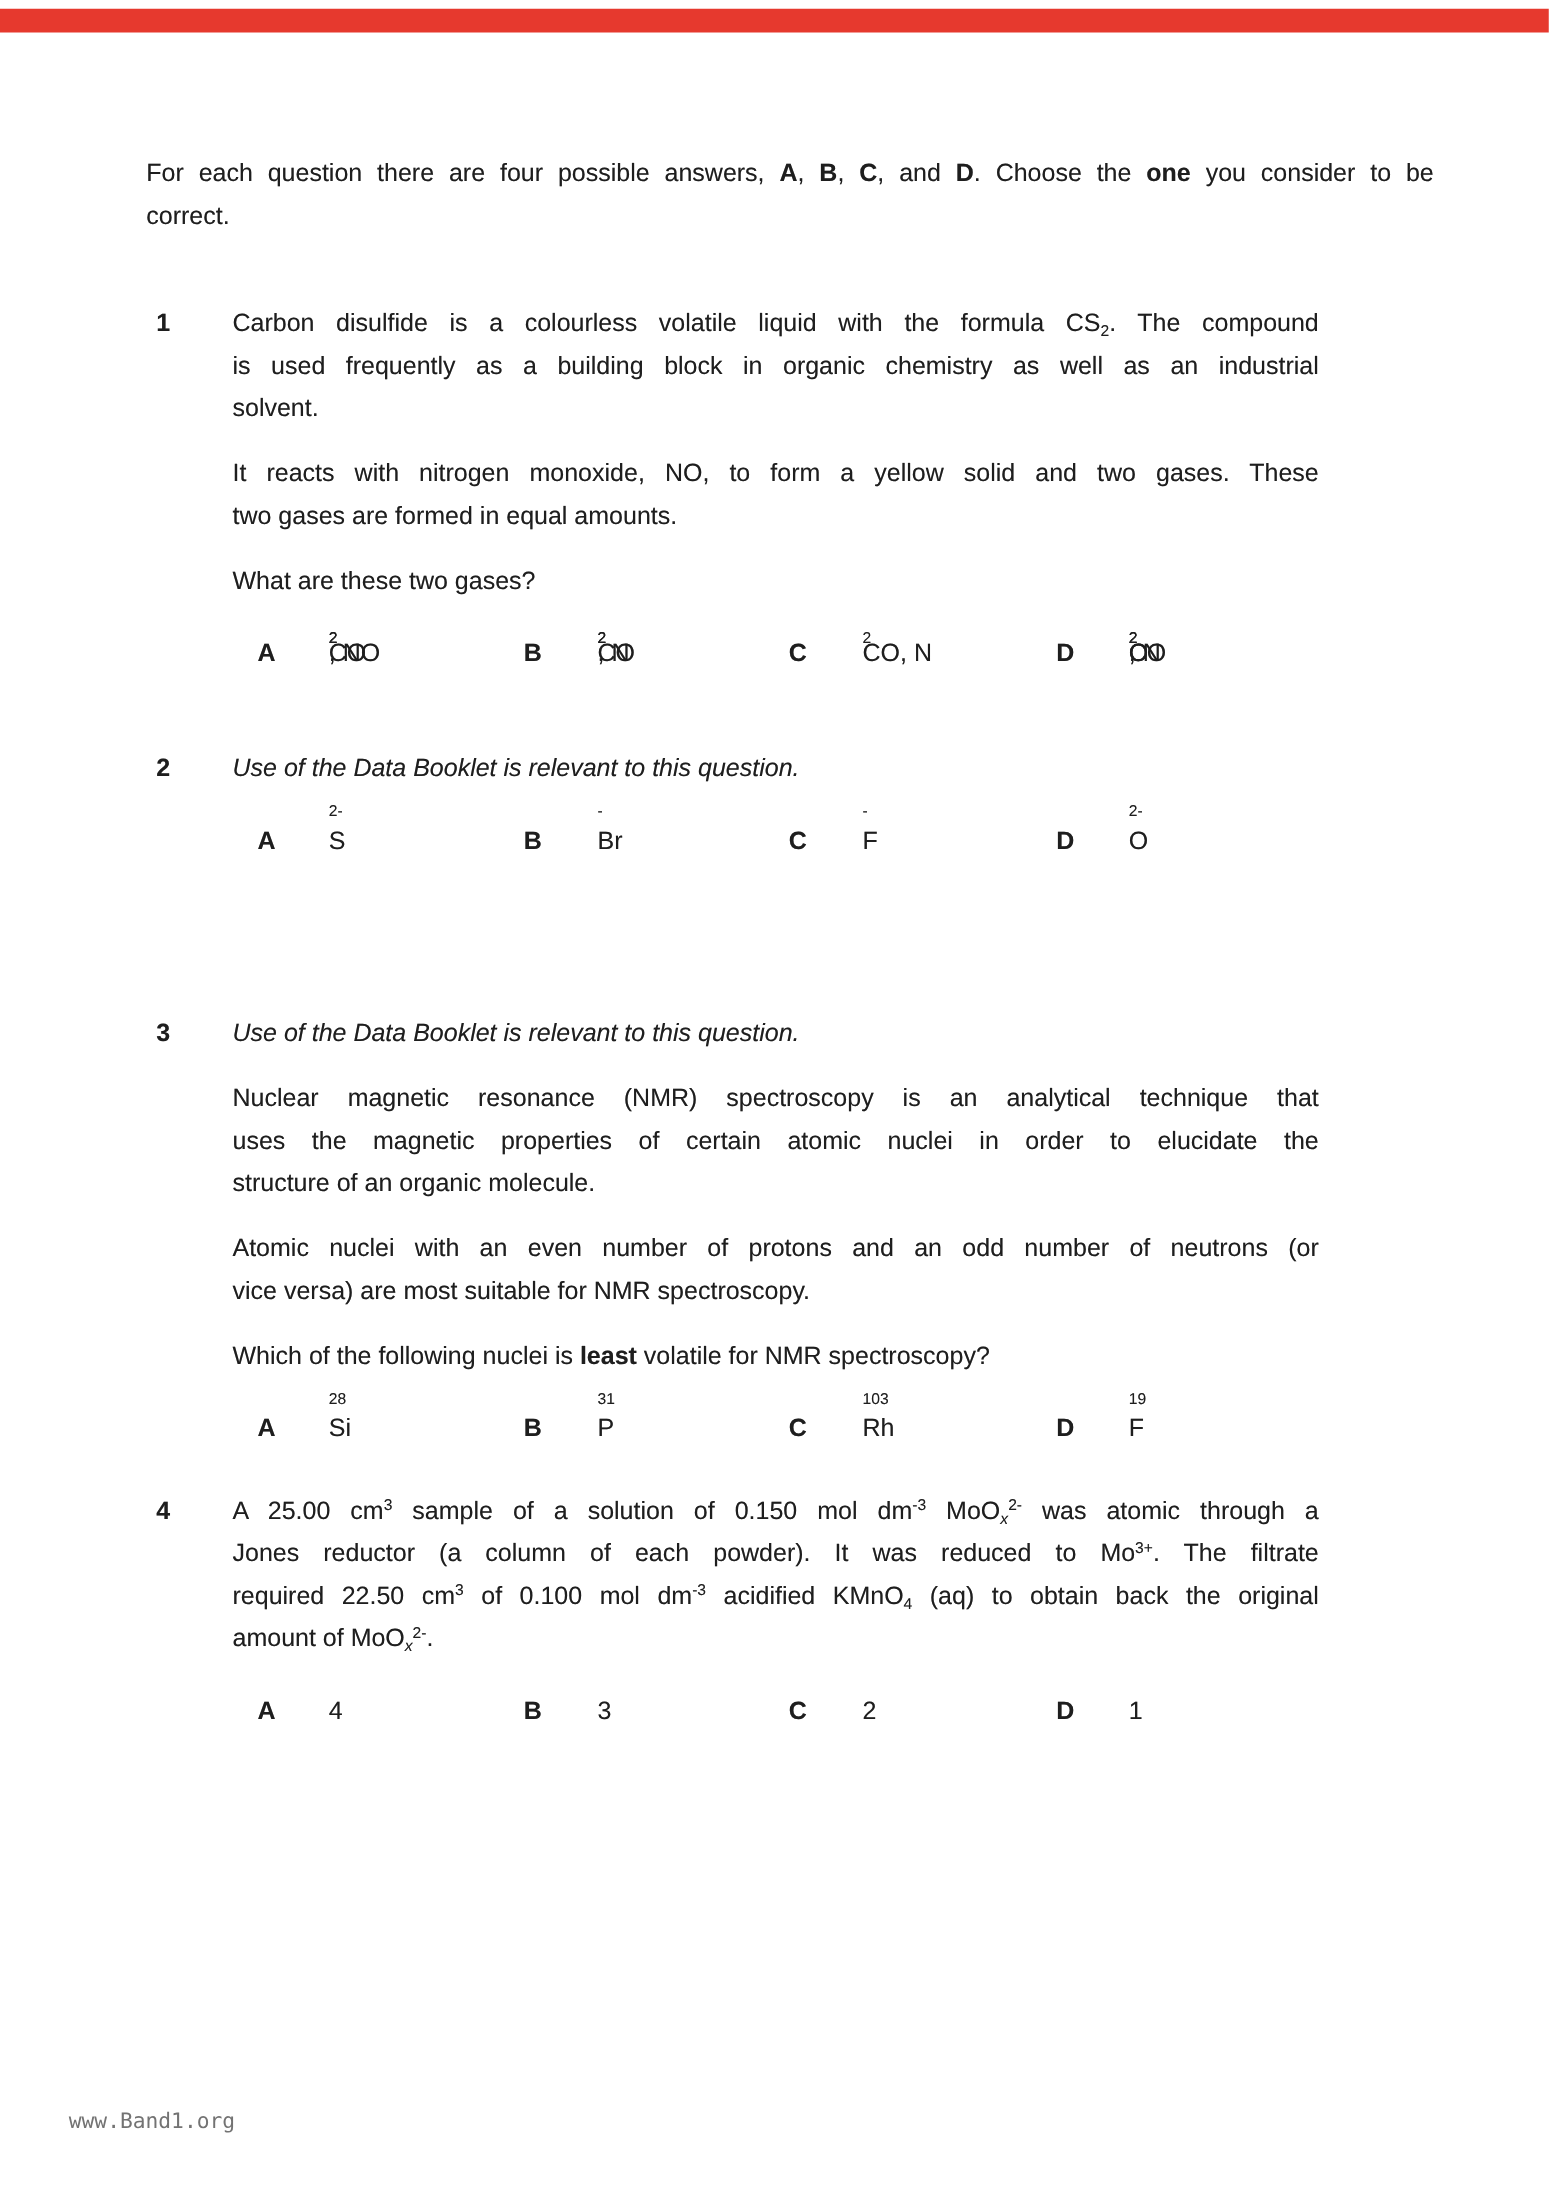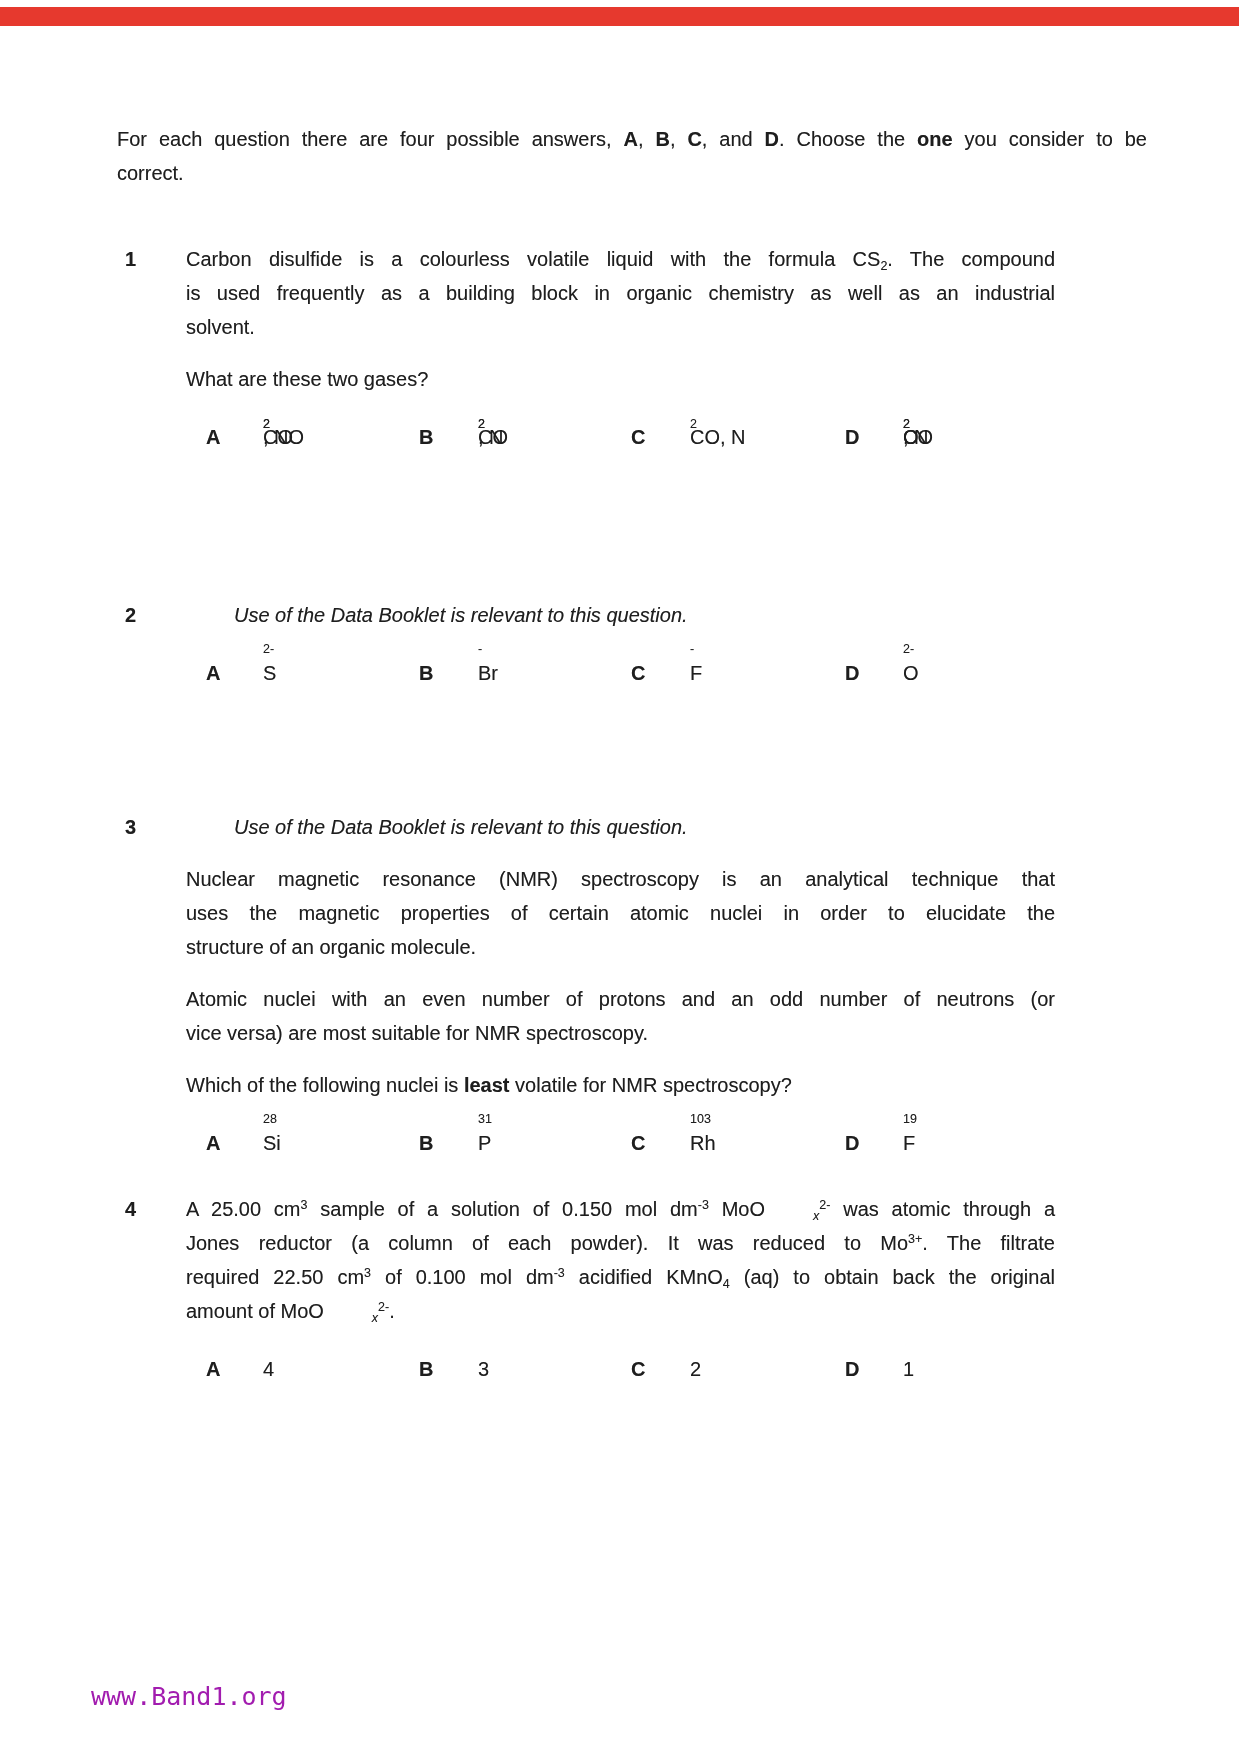--- a/index.html
+++ b/index.html
@@ -16,34 +16,34 @@
   #q1{top:242px}
   #q2{top:598px}
   #q3{top:810px}
   #q4{top:1192px}
   .qnum{width:61px;flex:0 0 61px;font-weight:bold;}
   .qbody{width:869px;}
   .para{margin:0 0 18px 0;}
   .line{white-space:nowrap;text-align:justify;}
   .line.just{text-align-last:justify;}
   .b{font-weight:bold;}
-  .i{font-style:italic;margin-left:48px;}
+  .i{font-style:italic;}
   .sup{font-size:12.5px;line-height:0;position:relative;top:-7px;}
   .sub{font-size:12.5px;line-height:0;position:relative;top:4px;}
   .opts{position:relative;height:34px;padding-top:6px;}
   .opts span{position:absolute;white-space:nowrap;}
   .oL{font-weight:bold;}
   .oL0{left:20px}  .oV0{left:77px}
   .oL1{left:233px} .oV1{left:292px}
   .oL2{left:445px} .oV2{left:504px}
   .oL3{left:659px} .oV3{left:717px}
   .footer{
     position:absolute;left:55px;top:1682px;
     font-family:"DejaVu Sans Mono", monospace;
-    font-size:25px;line-height:30px;color:#a21caf;text-shadow:none;margin-left:36px;
+    font-size:17px;line-height:30px;color:#737373;text-shadow:none;
   }
 </style>
 </head>
 <body>
 
 <div class="page">
   <div class="topbar" style="background: rgb(230, 57, 46);"></div>
   <div class="instructions">
       <div class="line just"><span>For each question there are four possible answers, </span><span class="b">A</span><span>, </span><span class="b">B</span><span>, </span><span class="b">C</span><span>, and </span><span class="b">D</span><span>. Choose the </span><span class="b">one</span><span> you consider to be</span></div>
       <div class="line"><span>correct.</span></div>
@@ -51,20 +51,24 @@
   <div>
       <div class="q" id="q1">
         <div class="qnum">1</div>
         <div class="qbody">
           <div class="para">
             <div class="line just"><span>Carbon disulfide is a colourless volatile liquid with the formula CS</span><span class="sub">2</span><span>. The compound</span></div>
             <div class="line just"><span>is used frequently as a building block in organic chemistry as well as an industrial</span></div>
             <div class="line"><span>solvent.</span></div>
           </div>
           <div class="para">
+            <div class="line just"><span>It reacts with nitrogen monoxide, NO, to form a yellow solid and two gases. These</span></div>
+            <div class="line"><span>two gases are formed in equal amounts.</span></div>
+          </div>
+          <div class="para">
             <div class="line"><span>What are these two gases?</span></div>
           </div>
           <div class="opts">
             <span class="oL oL0">A</span>
             <span class="oV oV0">
               <span>CO</span>
               <span class="sub">2</span>
               <span>, NO</span>
               <span class="sub">2</span>
             </span>

